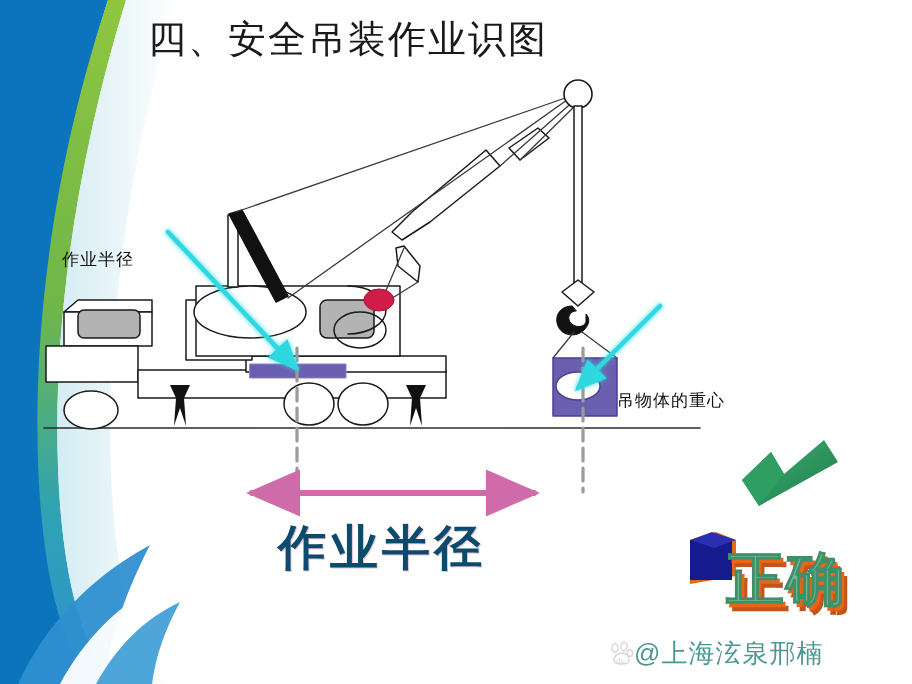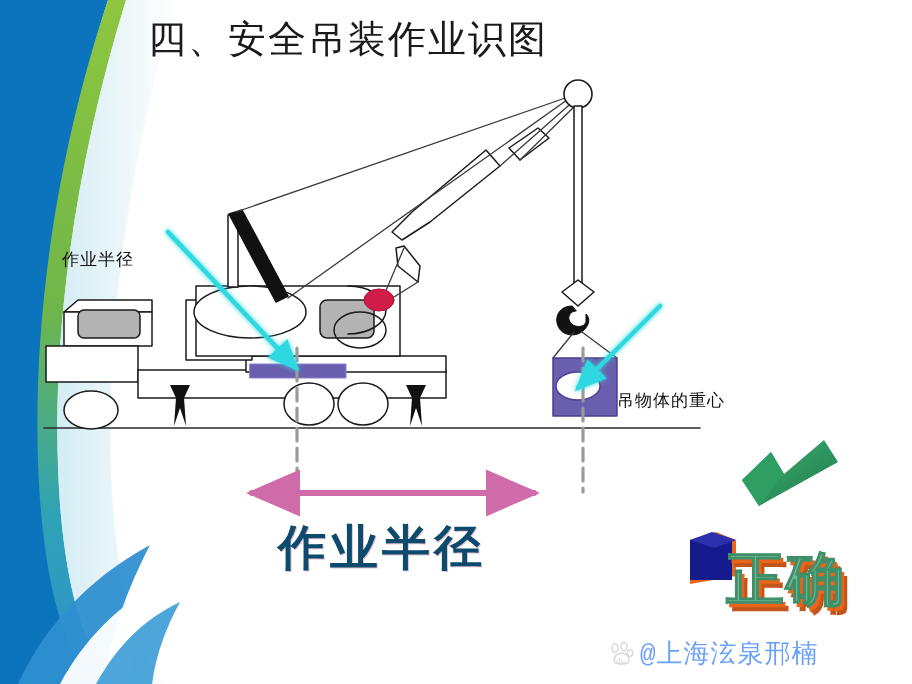--- a/index.html
+++ b/index.html
@@ -23,25 +23,25 @@
   .lbl{position:absolute;white-space:nowrap;
        font-family:"DejaVu Serif","Liberation Serif",serif;color:#111;}
   #lbl-center{left:62px;top:248px;font-size:17px;letter-spacing:1px;}
   #lbl-cog{left:617px;top:369px;font-size:17px;letter-spacing:1px;margin-top:20px;}
   #lbl-radius{left:278px;top:516px;font-size:48px;font-weight:700;
               color:#0c4a6e;letter-spacing:4px;
               text-shadow:1px 1px 0 rgba(180,80,120,.35);}
 
   
   #watermark{position:absolute;left:608px;top:630px;width:300px;height:46px;
-             display:flex;align-items:center;gap:6px;
+             display:flex;align-items:center;
              color:#b9b9b9;opacity:.75;}
   #wm-text{font-size:26px;letter-spacing:1px;white-space:nowrap;
-           font-family:Liberation Mono, monospace;
-           color:#3b82f6;}
+           font-family:Liberation Sans, sans-serif;
+           color:#0f766e;}
 </style>
 </head>
 <body>
 
 <div id="slide">
 
   <svg id="deco" viewBox="0 0 210 684" width="210" height="684" preserveAspectRatio="none" xmlns="http://www.w3.org/2000/svg">
     <defs>
       <linearGradient id="gGreen" x1="0" y1="0" x2="0" y2="1">
         <stop offset="0" stop-color="#8ec63f"></stop>

